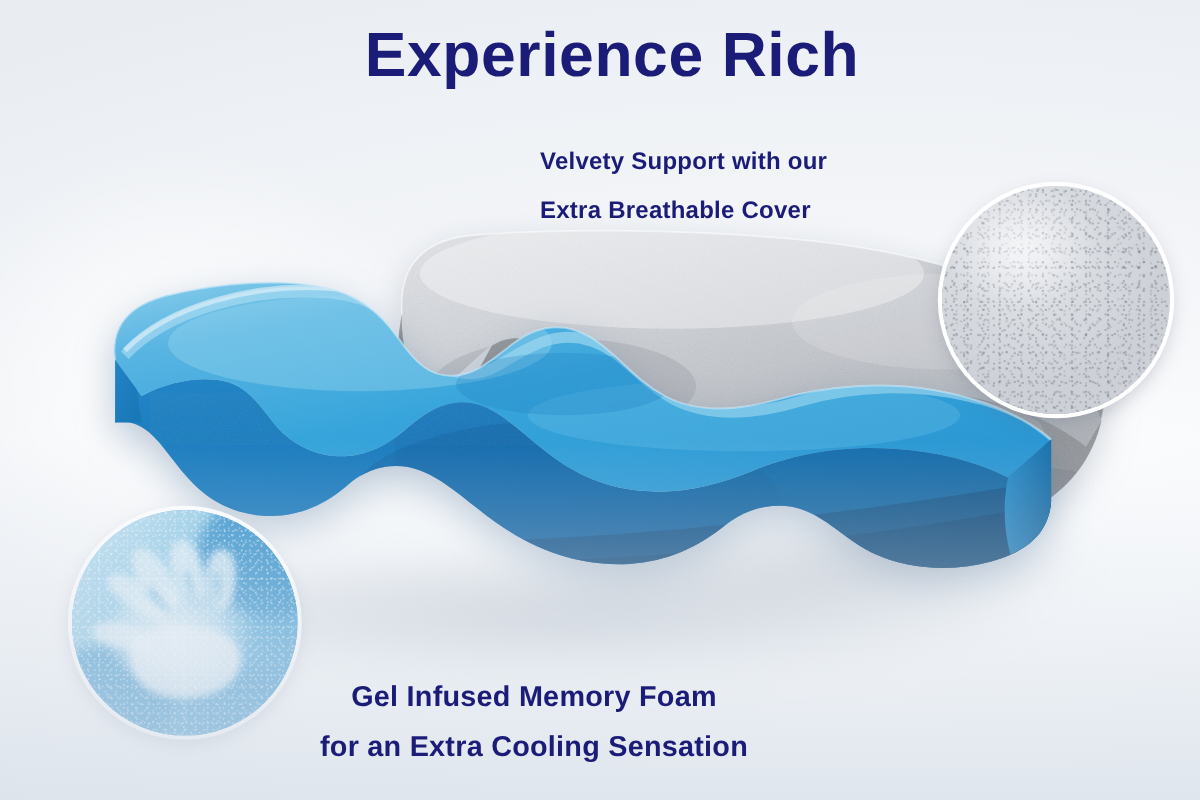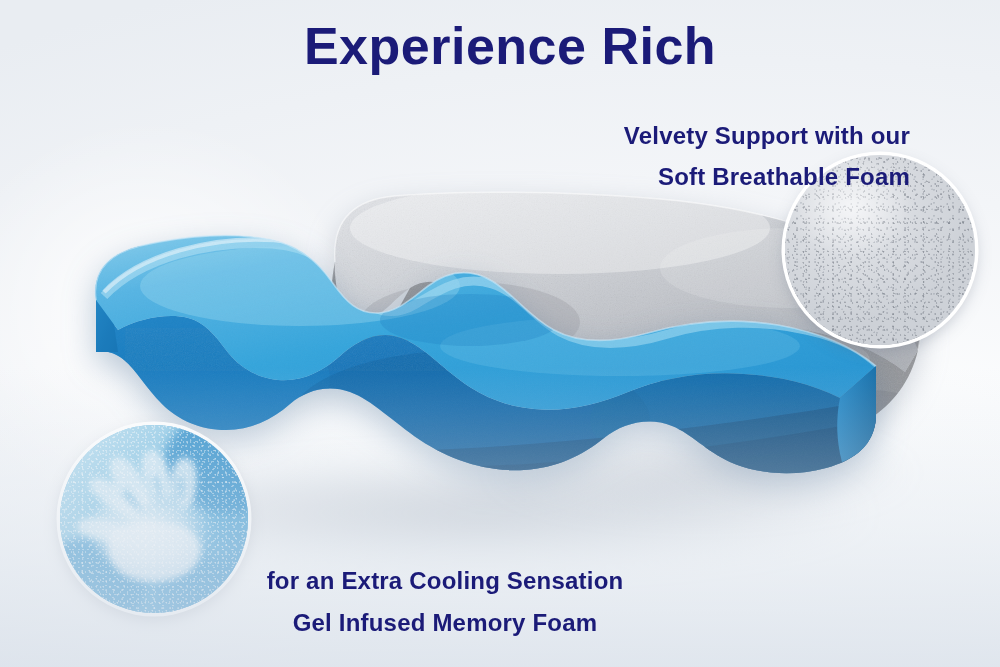--- a/index.html
+++ b/index.html
@@ -110,22 +110,22 @@
   .txt{
     position:absolute;color:#1b1b78;
     font-family:"Liberation Sans","DejaVu Sans",sans-serif;
     white-space:nowrap;letter-spacing:.2px;margin-left:20px;
   }
   #headline{
     left:0;right:0;top:16px;text-align:center;
     font-size:52px;font-weight:700;letter-spacing:.5px;
   }
   #cover-caption{
-    left:430px;top:115px;width:460px;text-align:right;
-    font-size:24px;font-weight:600;line-height:41px;white-space:normal;
+    left:430px;top:115px;width:460px;text-align:left;
+    font-size:20px;font-weight:600;line-height:41px;white-space:normal;
   }
   #gel-caption{
     left:140px;top:560px;width:570px;text-align:center;
     font-size:24px;font-weight:600;line-height:42px;white-space:normal;
   }
 </style>
 </head>
 <body>
 
 <div id="stage">
@@ -439,21 +439,21 @@
     </svg>
     <div class="gel-grain"></div>
   </div>
 
   <div class="floor-shade"></div>
 
   <div id="headline" class="txt">Experience Rich</div>
 
   <div id="cover-caption" class="txt">
     <div>Velvety Support with our</div>
-    <div>Soft Breathable Foam</div>
+    <div>Extra Breathable Cover</div>
   </div>
 
   <div id="gel-caption" class="txt">
+    <div>Gel Infused Memory Foam</div>
     <div>for an Extra Cooling Sensation</div>
-    <div>Gel Infused Memory Foam</div>
   </div>
 
 </div>
 
 </body></html>

